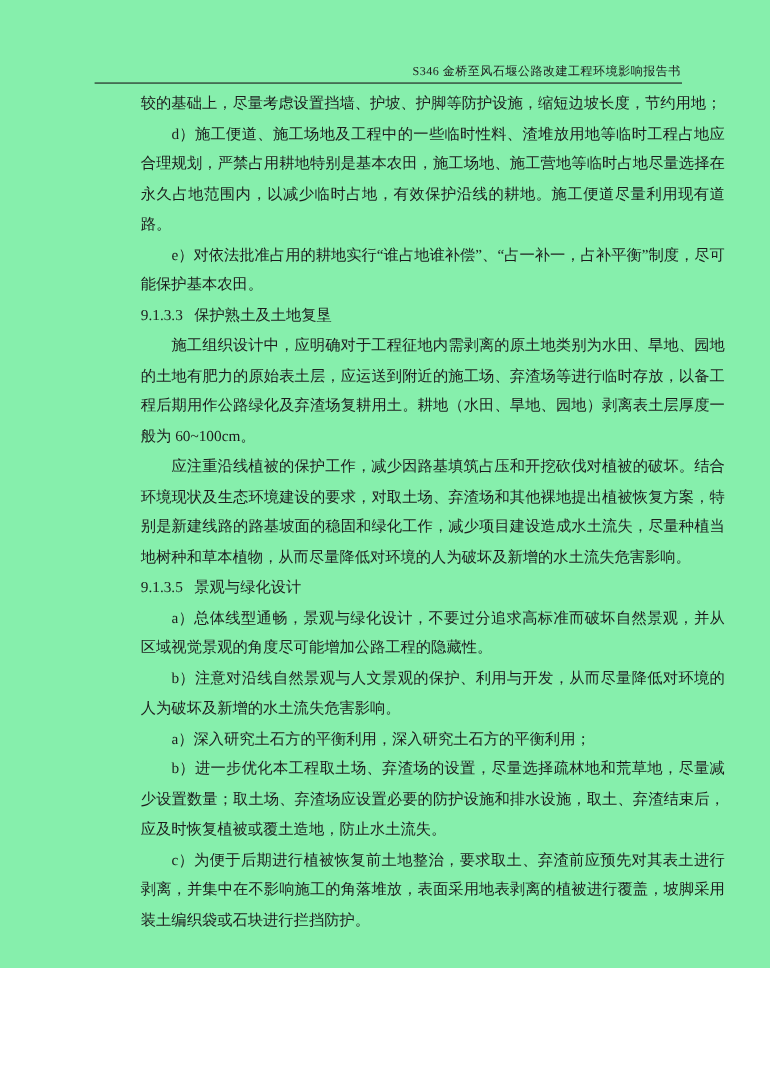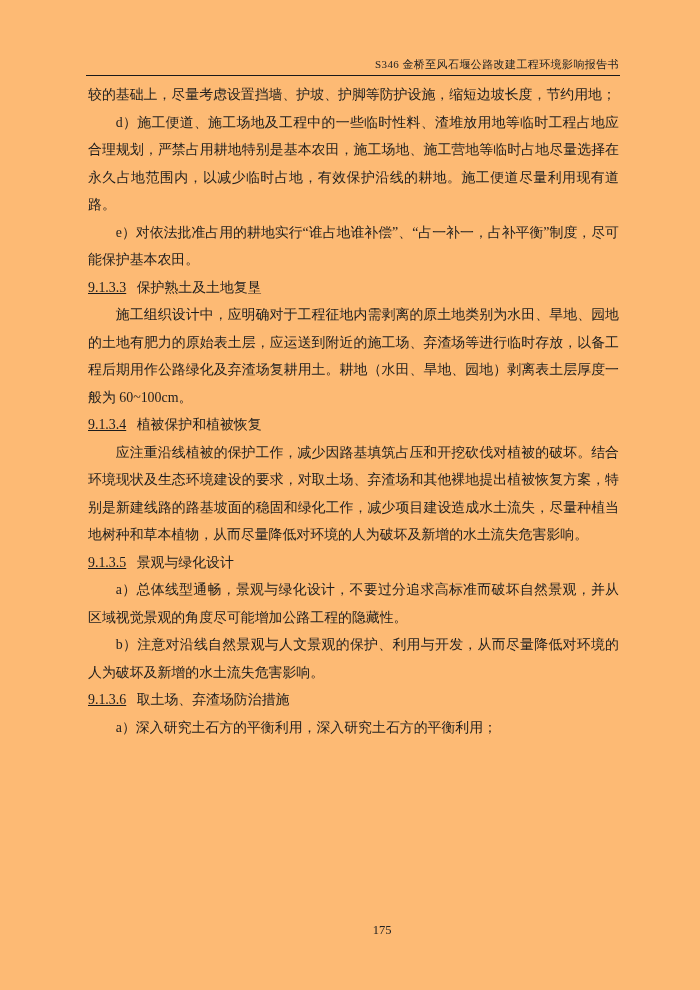--- a/index.html
+++ b/index.html
@@ -3,22 +3,22 @@
 <meta charset="utf-8">
 <style>
   html, body {
     margin: 0;
     padding: 0;
     background: #ffffff;
   }
   .page {
     position: relative;
     width: 700px;
-    height: 990px;
-    background: #fdba74;
+    height: 880px;
+    background: #86efac;
     font-family: "Liberation Serif", "DejaVu Serif", serif;
     color: #1d1d1d;
     overflow: hidden;
   }
   .content-col {
     position: absolute;
     left: 88px;
     width: 531px;
   }
   .running-header {
@@ -34,31 +34,32 @@
     top: 75px;
     width: 534px;
     height: 0;
     border-top: 1.6px solid #1a1a1a;
   }
   .doc-body {
     top: 81px;
     font-size: 13.9px;
     line-height: 27.5px;
     text-align: justify;
+    margin-left: 40px;
   }
   .doc-body p, .doc-body h3 {
     margin: 0;
     padding: 0;
     font-weight: normal;
     font-size: 13.9px;
   }
   .para { text-indent: 2em; }
   .para.noindent { text-indent: 0; }
   .heading { text-align: left; }
-  .heading .hnum { margin-right: 0.75em; text-decoration: underline; }
+  .heading .hnum { margin-right: 0.75em; }
   .page-footer {
     position: absolute;
     left: 0;
     top: 923px;
     width: 700px;
     text-align: center;
     font-size: 12.5px;
     color: #222;
     padding-left: 32px;
   }
@@ -77,35 +78,35 @@
     <p class="para noindent">较的基础上，尽量考虑设置挡墙、护坡、护脚等防护设施，缩短边坡长度，节约用地；</p>
 
     <p class="para">d）施工便道、施工场地及工程中的一些临时性料、渣堆放用地等临时工程占地应合理规划，严禁占用耕地特别是基本农田，施工场地、施工营地等临时占地尽量选择在永久占地范围内，以减少临时占地，有效保护沿线的耕地。施工便道尽量利用现有道路。</p>
 
     <p class="para">e）对依法批准占用的耕地实行“谁占地谁补偿”、“占一补一，占补平衡”制度，尽可能保护基本农田。</p>
 
     <h3 class="heading"><span class="hnum">9.1.3.3</span><span>保护熟土及土地复垦</span></h3>
 
     <p class="para">施工组织设计中，应明确对于工程征地内需剥离的原土地类别为水田、旱地、园地的土地有肥力的原始表土层，应运送到附近的施工场、弃渣场等进行临时存放，以备工程后期用作公路绿化及弃渣场复耕用土。耕地（水田、旱地、园地）剥离表土层厚度一般为 60~100cm。</p>
 
-    <h3 class="heading"><span class="hnum">9.1.3.4</span><span>植被保护和植被恢复</span></h3>
 
     <p class="para">应注重沿线植被的保护工作，减少因路基填筑占压和开挖砍伐对植被的破坏。结合环境现状及生态环境建设的要求，对取土场、弃渣场和其他裸地提出植被恢复方案，特别是新建线路的路基坡面的稳固和绿化工作，减少项目建设造成水土流失，尽量种植当地树种和草本植物，从而尽量降低对环境的人为破坏及新增的水土流失危害影响。</p>
 
     <h3 class="heading"><span class="hnum">9.1.3.5</span><span>景观与绿化设计</span></h3>
 
     <p class="para">a）总体线型通畅，景观与绿化设计，不要过分追求高标准而破坏自然景观，并从区域视觉景观的角度尽可能增加公路工程的隐藏性。</p>
 
     <p class="para">b）注意对沿线自然景观与人文景观的保护、利用与开发，从而尽量降低对环境的人为破坏及新增的水土流失危害影响。</p>
 
-    <h3 class="heading"><span class="hnum">9.1.3.6</span><span>取土场、弃渣场防治措施</span></h3>
 
     <p class="para">a）深入研究土石方的平衡利用，深入研究土石方的平衡利用；</p>
 
+    <p class="para">b）进一步优化本工程取土场、弃渣场的设置，尽量选择疏林地和荒草地，尽量减少设置数量；取土场、弃渣场应设置必要的防护设施和排水设施，取土、弃渣结束后，应及时恢复植被或覆土造地，防止水土流失。</p>
 
+    <p class="para">c）为便于后期进行植被恢复前土地整治，要求取土、弃渣前应预先对其表土进行剥离，并集中在不影响施工的角落堆放，表面采用地表剥离的植被进行覆盖，坡脚采用装土编织袋或石块进行拦挡防护。</p>
 
   </div>
 
   <div class="page-footer">
     <span>175</span>
   </div>
 
 </div>
 
 </body></html>

